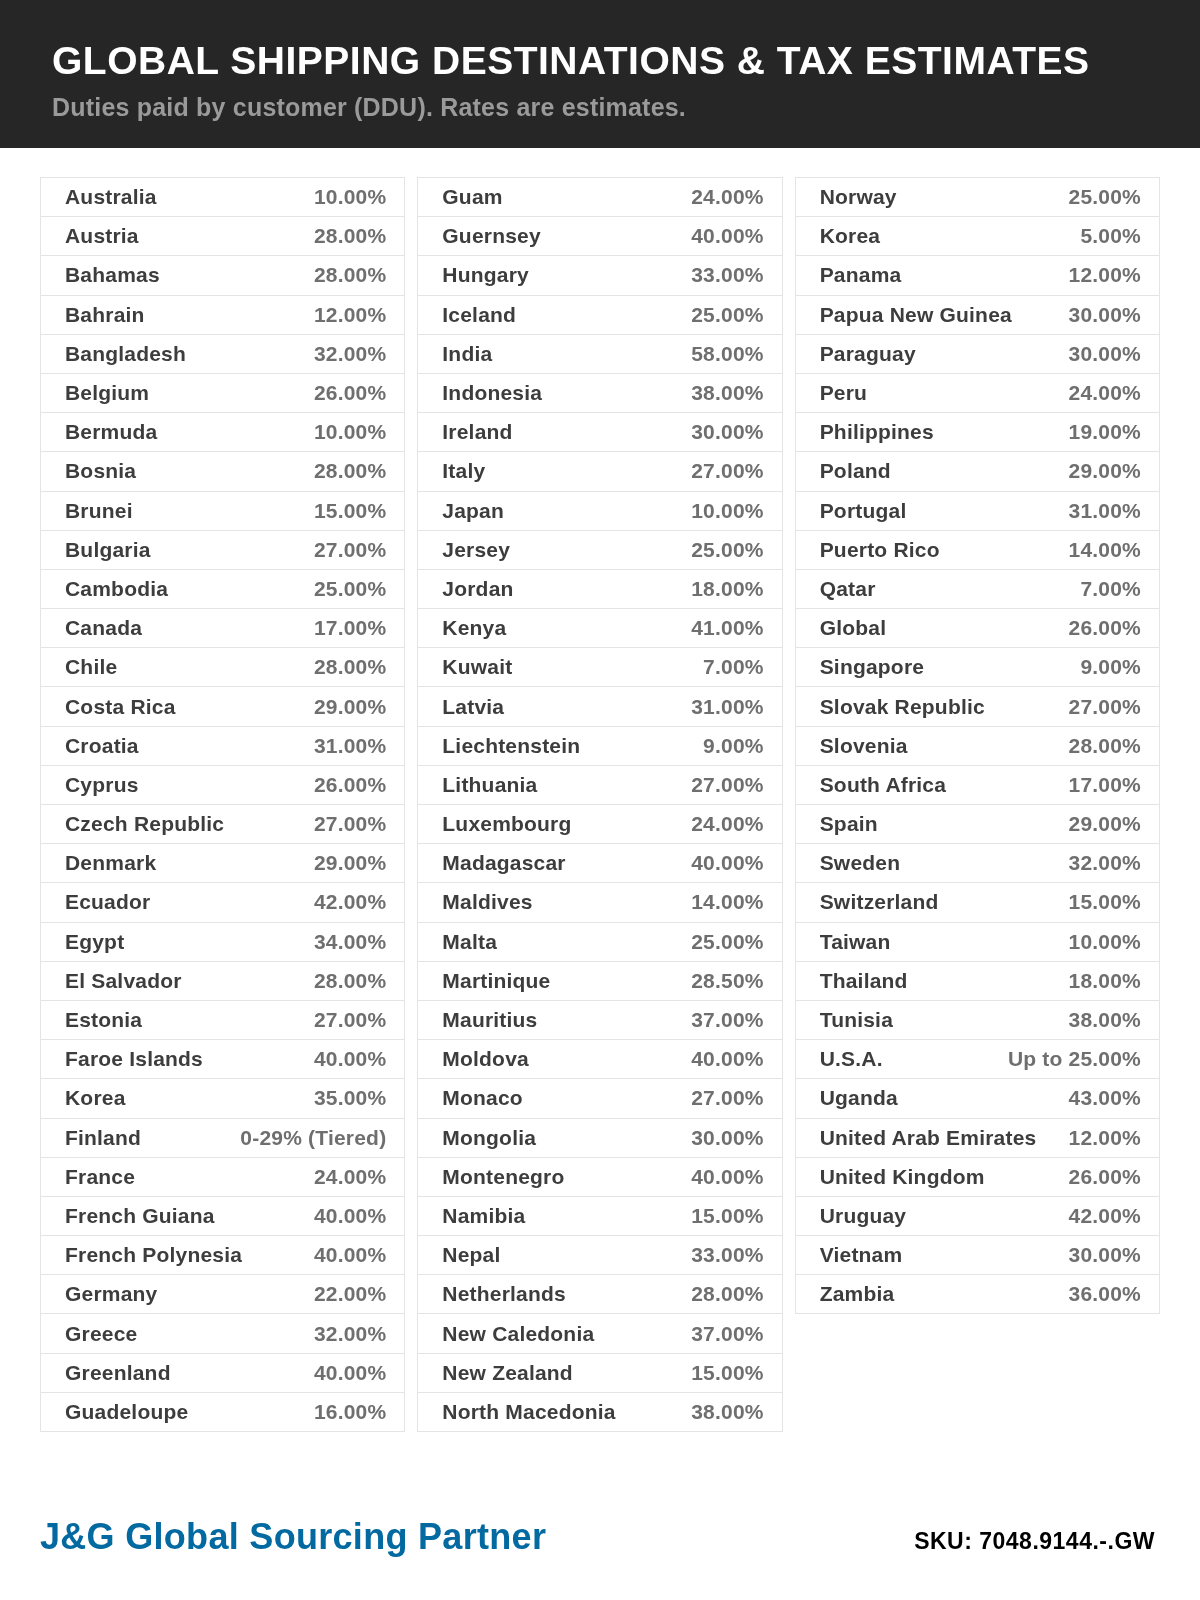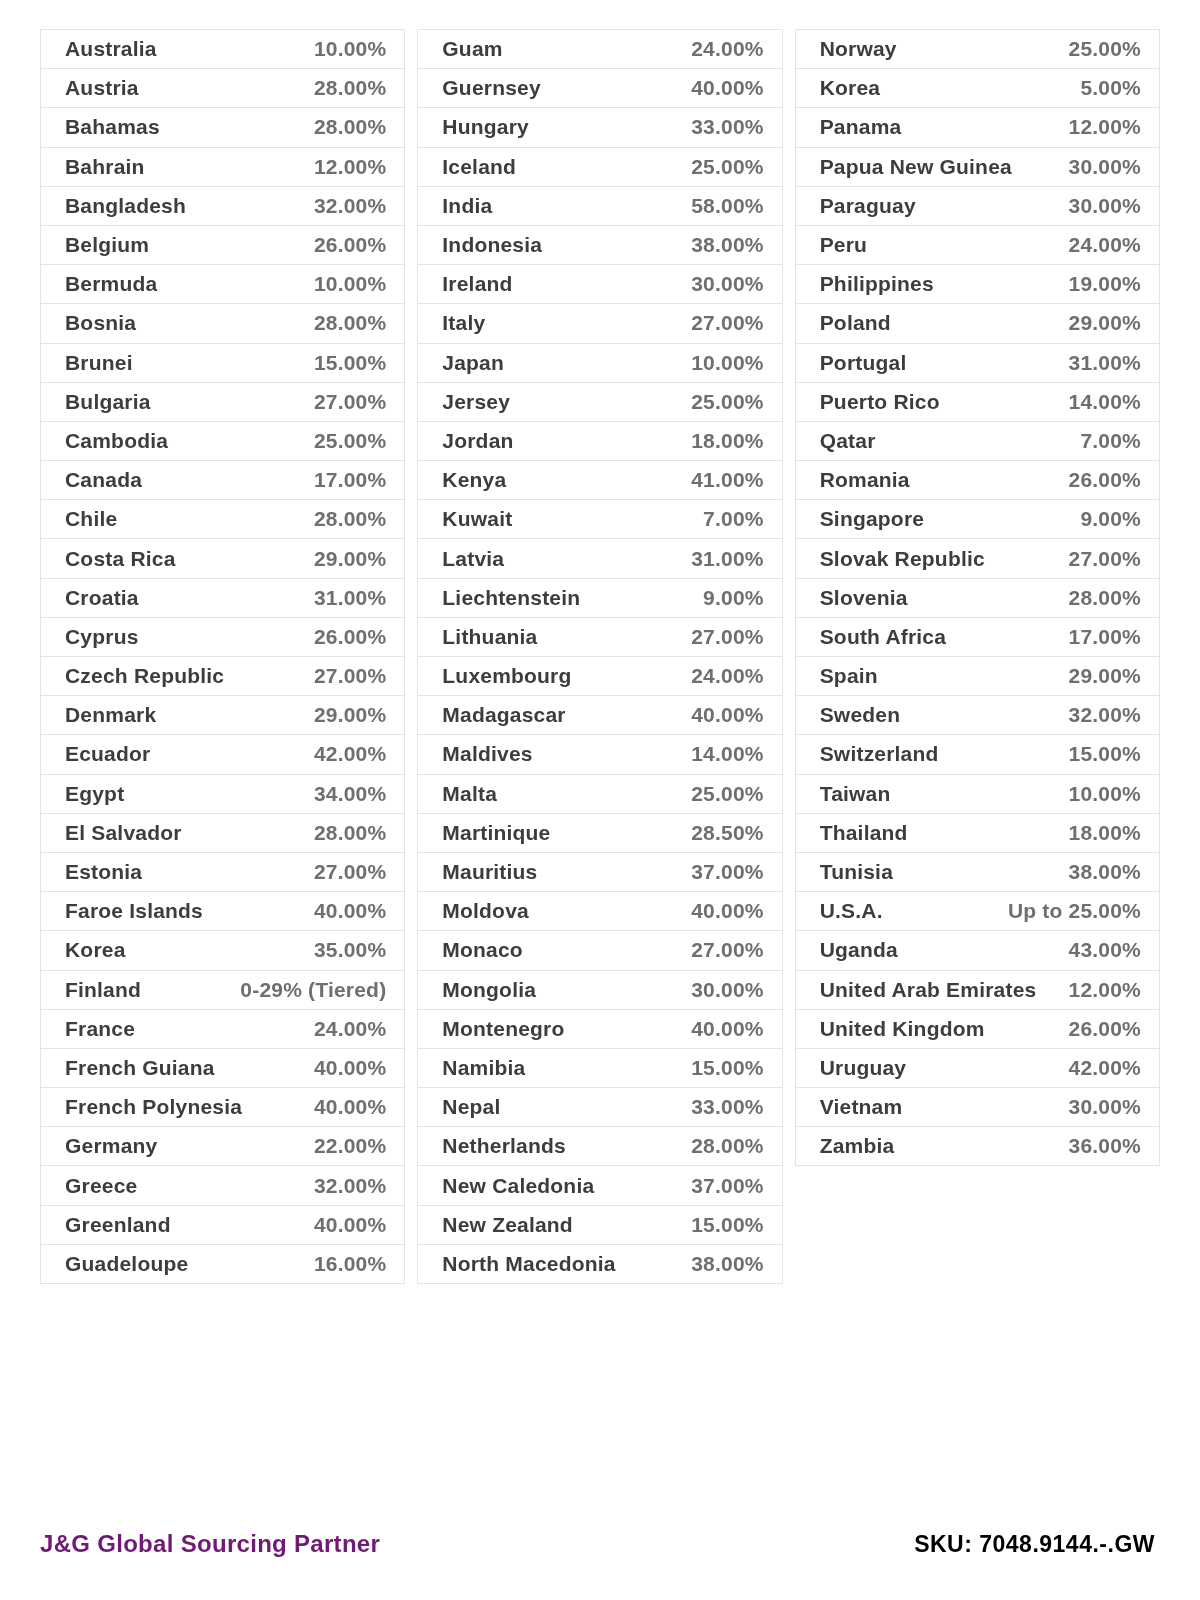--- a/index.html
+++ b/index.html
@@ -85,37 +85,41 @@
   .footer {
     position: absolute;
     left: 40px;
     right: 45px;
     bottom: 42px;
     display: flex;
     justify-content: space-between;
     align-items: baseline;
   }
   .footer .brand {
-    color: #701a75;
-    font-size: 24px;
+    color: #0369a1;
+    font-size: 36px;
     font-weight: 700;
     letter-spacing: 0.3px;
   }
   .footer .sku {
     color: #000000;
     font-size: 23px;
     font-weight: 700;
     letter-spacing: 0.5px;
   }
 </style>
 </head>
 <body>
 
 <div class="page">
 
+  <div class="header">
+    <div class="title">GLOBAL SHIPPING DESTINATIONS &amp; TAX ESTIMATES</div>
+    <div class="subtitle">Duties paid by customer (DDU). Rates are estimates.</div>
+  </div>
 
   <div class="table-wrap">
     <div class="col">
 
         <div class="row">
           <span class="country">Australia</span>
           <span class="rate">10.00%</span>
         </div>
 
         <div class="row">
@@ -486,21 +490,21 @@
           <span class="country">Puerto Rico</span>
           <span class="rate">14.00%</span>
         </div>
 
         <div class="row">
           <span class="country">Qatar</span>
           <span class="rate">7.00%</span>
         </div>
 
         <div class="row">
-          <span class="country">Romania</span>
+          <span class="country">Global</span>
           <span class="rate">26.00%</span>
         </div>
 
         <div class="row">
           <span class="country">Singapore</span>
           <span class="rate">9.00%</span>
         </div>
 
         <div class="row">
           <span class="country">Slovak Republic</span>

